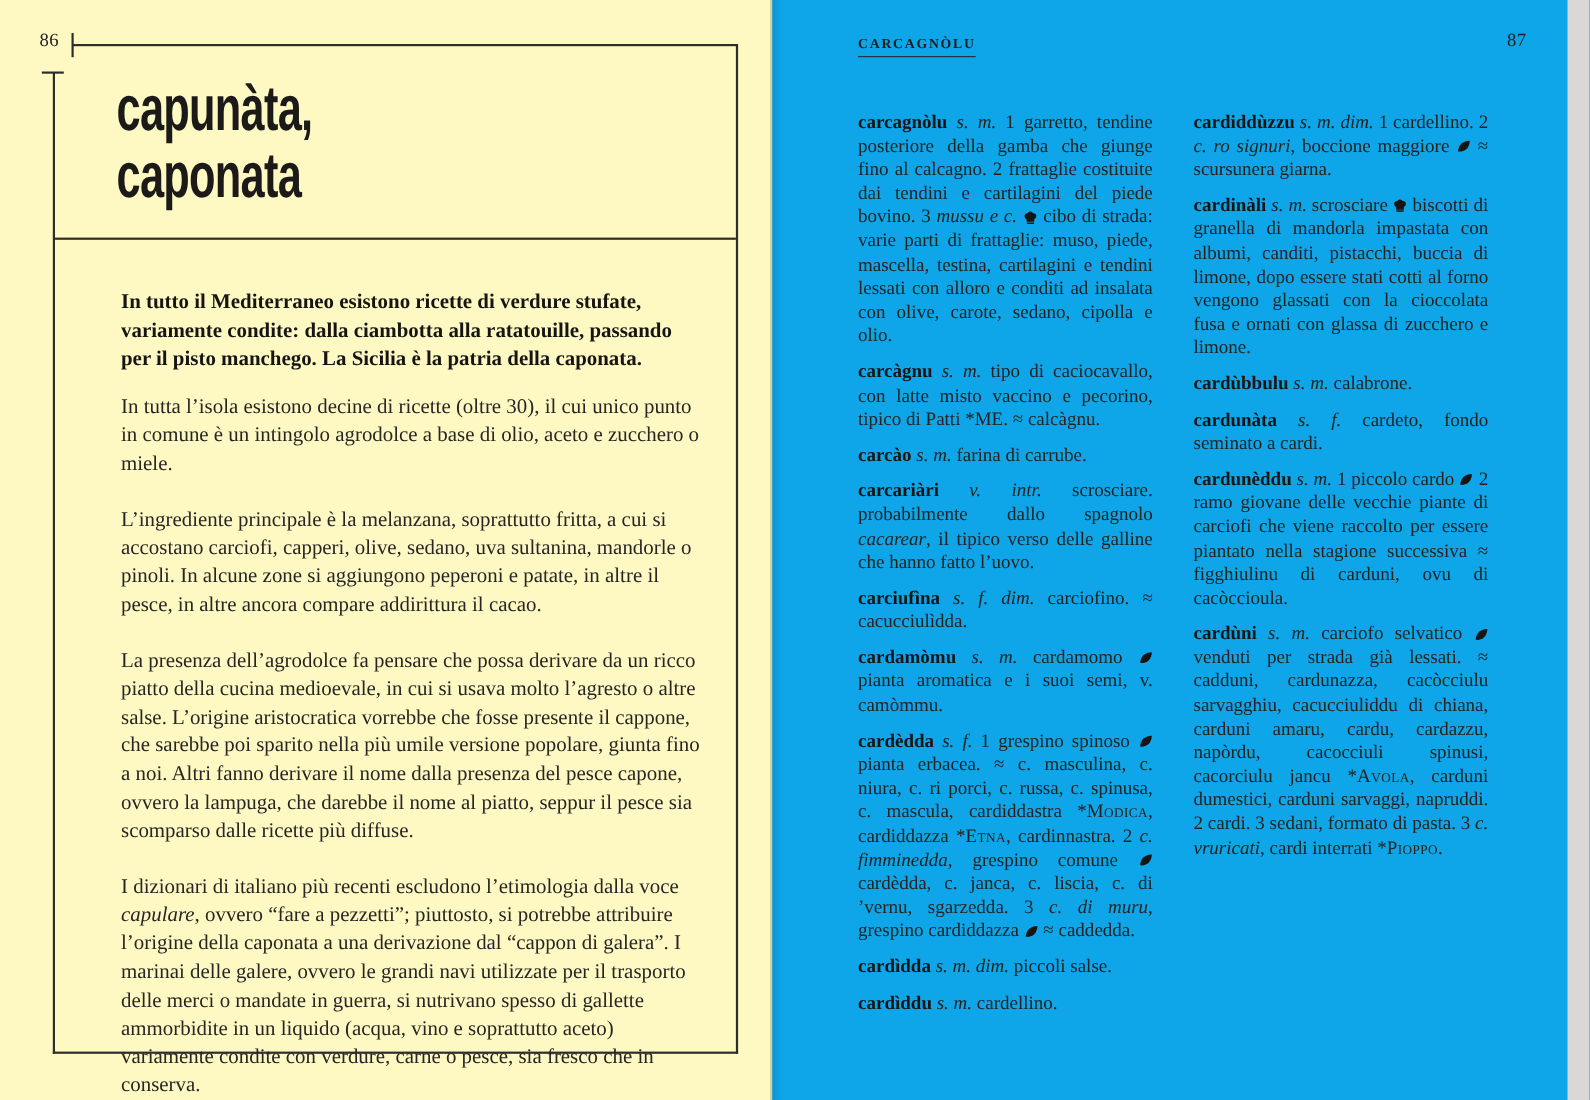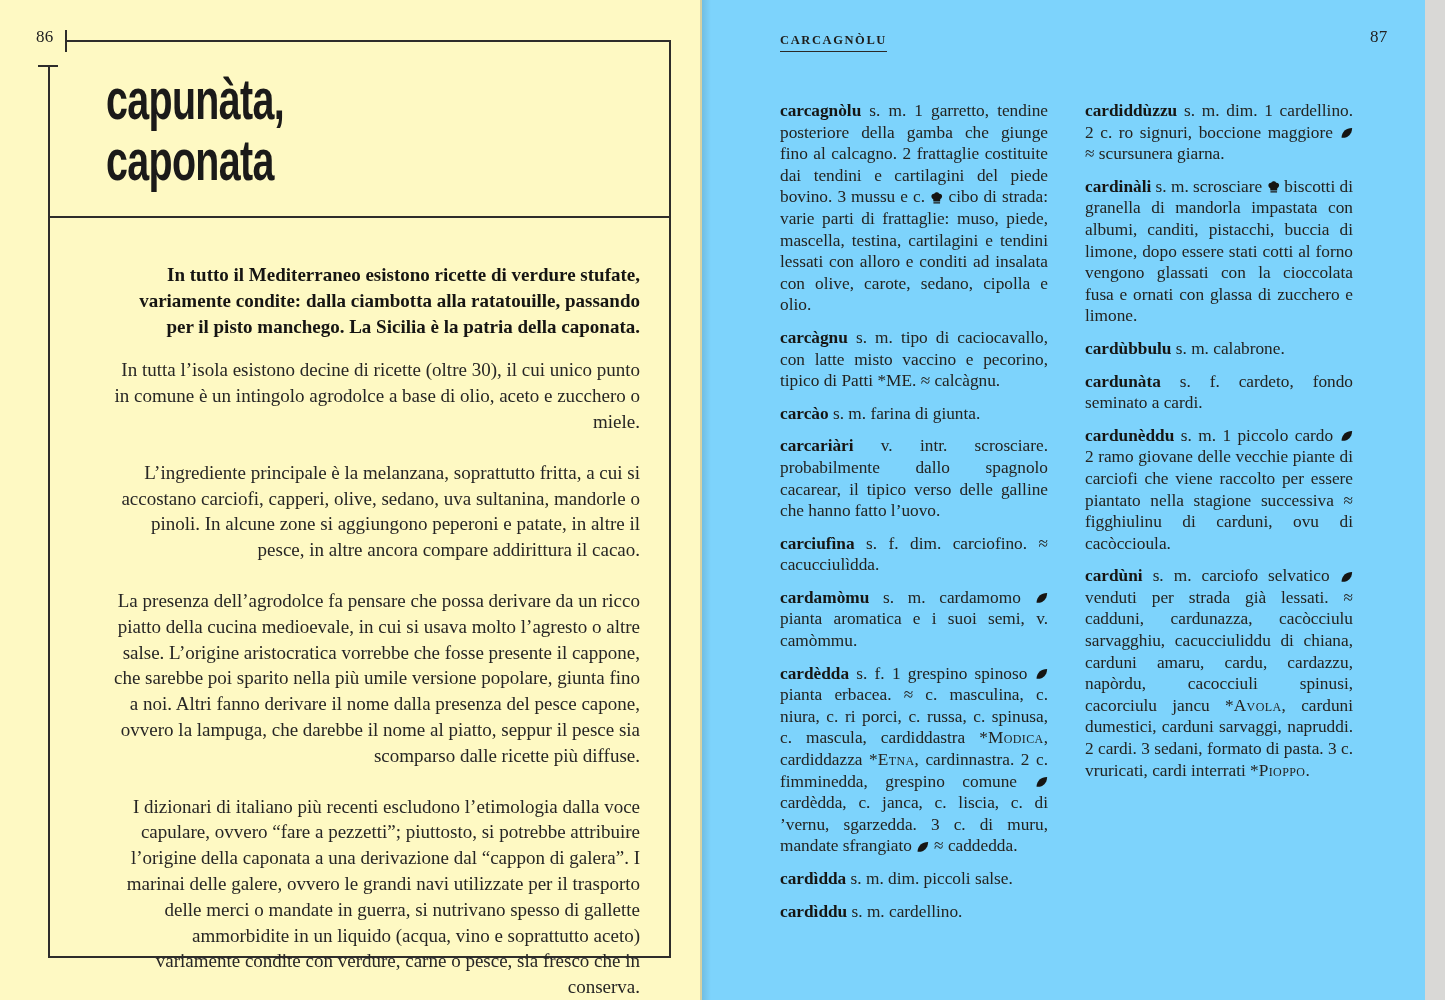--- a/index.html
+++ b/index.html
@@ -14,46 +14,46 @@
   .pagenum{position:absolute;font-size:17px;color:#222;letter-spacing:.3px}
   .pagenum-left{left:36px;top:27px}
   .title{
     position:absolute;left:106px;top:68px;white-space:nowrap;
     font-family:"Liberation Sans",sans-serif;font-weight:800;
     font-size:58px;line-height:61px;color:#1b1a19;letter-spacing:-1px;
     transform:scaleX(.68);transform-origin:0 0;
   }
   .feature{
     position:absolute;left:110px;top:262px;width:530px;
-    font-size:19px;line-height:25.8px;color:#272625;text-align:right;
+    font-size:19px;line-height:25.8px;color:#272625;
   }
   .fpara{margin:25px 0 0}
   .fpara.first{margin-top:0}
   .fpara.tight{margin-top:18px}
   
-  .page-right{position:relative;width:723px;height:1000px;background:#7dd3fc;flex:0 0 auto}
+  .page-right{position:relative;width:723px;height:1000px;background:#0ea5e9;flex:0 0 auto}
   .page-right::before{content:"";position:absolute;left:0;top:0;width:9px;height:100%;
     background:linear-gradient(to right,rgba(0,0,0,.10),rgba(0,0,0,0));pointer-events:none}
   .running-header{
     position:absolute;left:78px;top:33px;
     font-weight:bold;font-size:12.5px;letter-spacing:1.6px;color:#1e1d1b;
     text-transform:uppercase;border-bottom:1.5px solid #2a2927;padding-bottom:3px;
   }
   .pagenum-right{left:668px;top:27px}
   .dict-col{
     position:absolute;top:100px;width:268px;
     font-size:17.3px;line-height:21.6px;color:#242320;
     text-align:justify;hyphens:auto;-webkit-hyphens:auto;
   }
   .dict-col-1{left:78px}
   .dict-col-2{left:383px}
   .entry{margin:0 0 11px}
   
   .run-b{font-weight:bold;color:#161513}
-  .run-i{}
+  .run-i{font-style:italic}
   .run-sc{font-variant:small-caps;letter-spacing:.4px}
   .glyph{display:inline-block;width:.78em;height:.78em;vertical-align:-2px;color:#161513}
   .glyph svg{display:block;width:100%;height:100%;fill:currentColor}
 </style>
 </head>
 <body>
 
 <div class="page-left">
   <div class="pagenum pagenum-left">86</div>
 
@@ -81,31 +81,31 @@
 
 <div class="page-right">
   <div class="running-header">carcagnòlu</div>
   <div class="pagenum pagenum-right">87</div>
   <div class="dict-col dict-col-1">
       <p class="entry"><span class="run-b">carcagnòlu </span><span class="run-i">s. m. </span><span>1 garretto, tendine posteriore della gamba che giunge fino al calcagno. 2 frattaglie costituite dai tendini e cartilagini del piede bovino. 3 </span><span class="run-i">mussu e c. </span><span class="glyph"><svg viewBox="0 0 24 24">
             <path d="M12 2.4c-1.9 0-3.6 1-4.4 2.6a4.9 4.9 0 0 0-5.1 4.9c0 2.1 1.3 3.9 3.2 4.6l.3 4.4h12l.3-4.4a4.95 4.95 0 0 0 3.2-4.6 4.9 4.9 0 0 0-5.1-4.9A4.95 4.95 0 0 0 12 2.4z"></path>
             <path d="M6.1 20h11.8v1.6a.7.7 0 0 1-.7.7H6.8a.7.7 0 0 1-.7-.7z"></path>
           </svg></span><span> cibo di strada: varie parti di frattaglie: muso, piede, mascella, testina, cartilagini e tendini lessati con alloro e conditi ad insalata con olive, carote, sedano, cipolla e olio.</span></p>
       <p class="entry"><span class="run-b">carcàgnu </span><span class="run-i">s. m. </span><span>tipo di caciocavallo, con latte misto vaccino e pecorino, tipico di Patti *ME. ≈ calcàgnu.</span></p>
-      <p class="entry"><span class="run-b">carcào </span><span class="run-i">s. m. </span><span>farina di giunta.</span></p>
+      <p class="entry"><span class="run-b">carcào </span><span class="run-i">s. m. </span><span>farina di carrube.</span></p>
       <p class="entry"><span class="run-b">carcariàri </span><span class="run-i">v. intr. </span><span>scrosciare. probabilmente dallo spagnolo </span><span class="run-i">cacarear</span><span>, il tipico verso delle galline che hanno fatto l’uovo.</span></p>
       <p class="entry"><span class="run-b">carciufìna </span><span class="run-i">s. f. dim. </span><span>carciofino. ≈ cacucciulìdda.</span></p>
       <p class="entry"><span class="run-b">cardamòmu </span><span class="run-i">s. m. </span><span>cardamomo </span><span class="glyph"><svg viewBox="0 0 24 24">
             <path d="M2.6 20.4C3.6 10 10.4 3.4 21.6 3.4c-.5 11-7 17.3-16.6 17.6-1 0-1.8-.2-2.4-.6z"></path>
           </svg></span><span> pianta aromatica e i suoi semi, v. camòmmu.</span></p>
       <p class="entry"><span class="run-b">cardèdda </span><span class="run-i">s. f. </span><span>1 grespino spinoso </span><span class="glyph"><svg viewBox="0 0 24 24">
             <path d="M2.6 20.4C3.6 10 10.4 3.4 21.6 3.4c-.5 11-7 17.3-16.6 17.6-1 0-1.8-.2-2.4-.6z"></path>
           </svg></span><span> pianta erbacea. ≈ c. masculina, c. niura, c. ri porci, c. russa, c. spinusa, c. mascula, cardiddastra *</span><span class="run-sc">Modica</span><span>, cardiddazza *</span><span class="run-sc">Etna</span><span>, cardinnastra. 2 </span><span class="run-i">c. fimminedda</span><span>, grespino comune </span><span class="glyph"><svg viewBox="0 0 24 24">
             <path d="M2.6 20.4C3.6 10 10.4 3.4 21.6 3.4c-.5 11-7 17.3-16.6 17.6-1 0-1.8-.2-2.4-.6z"></path>
-          </svg></span><span> cardèdda, c. janca, c. liscia, c. di ’vernu, sgarzedda. 3 </span><span class="run-i">c. di muru,</span><span> mandate sfrangiato </span><span class="glyph"><svg viewBox="0 0 24 24">
+          </svg></span><span> cardèdda, c. janca, c. liscia, c. di ’vernu, sgarzedda. 3 </span><span class="run-i">c. di muru,</span><span> grespino cardiddazza </span><span class="glyph"><svg viewBox="0 0 24 24">
             <path d="M2.6 20.4C3.6 10 10.4 3.4 21.6 3.4c-.5 11-7 17.3-16.6 17.6-1 0-1.8-.2-2.4-.6z"></path>
           </svg></span><span> ≈ caddedda.</span></p>
       <p class="entry"><span class="run-b">cardìdda </span><span class="run-i">s. m. dim. </span><span>piccoli salse.</span></p>
       <p class="entry"><span class="run-b">cardìddu </span><span class="run-i">s. m. </span><span>cardellino.</span></p>
     </div>
   <div class="dict-col dict-col-2">
       <p class="entry"><span class="run-b">cardiddùzzu </span><span class="run-i">s. m. dim. </span><span>1 cardellino. 2 </span><span class="run-i">c. ro signuri</span><span>, boccione maggiore </span><span class="glyph"><svg viewBox="0 0 24 24">
             <path d="M2.6 20.4C3.6 10 10.4 3.4 21.6 3.4c-.5 11-7 17.3-16.6 17.6-1 0-1.8-.2-2.4-.6z"></path>
           </svg></span><span> ≈ scursunera giarna.</span></p>
       <p class="entry"><span class="run-b">cardinàli </span><span class="run-i">s. m. </span><span>scrosciare </span><span class="glyph"><svg viewBox="0 0 24 24">

